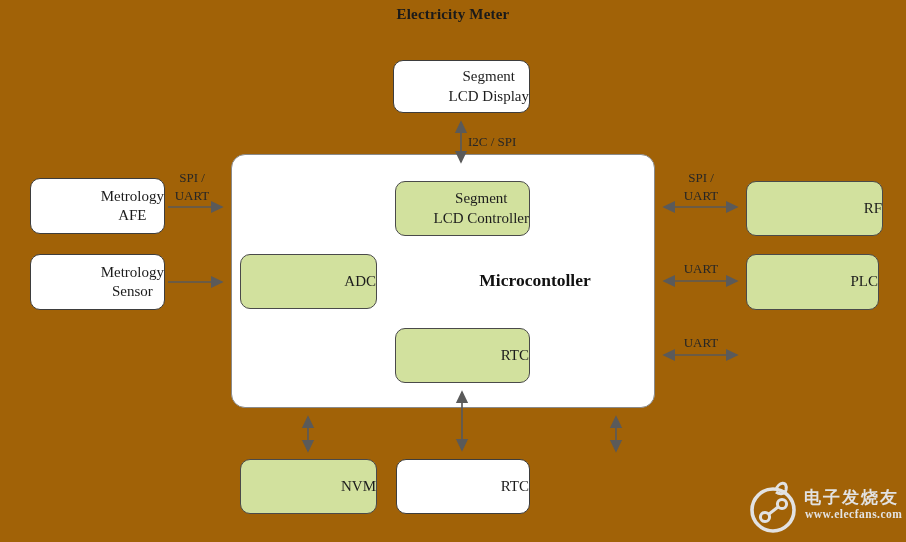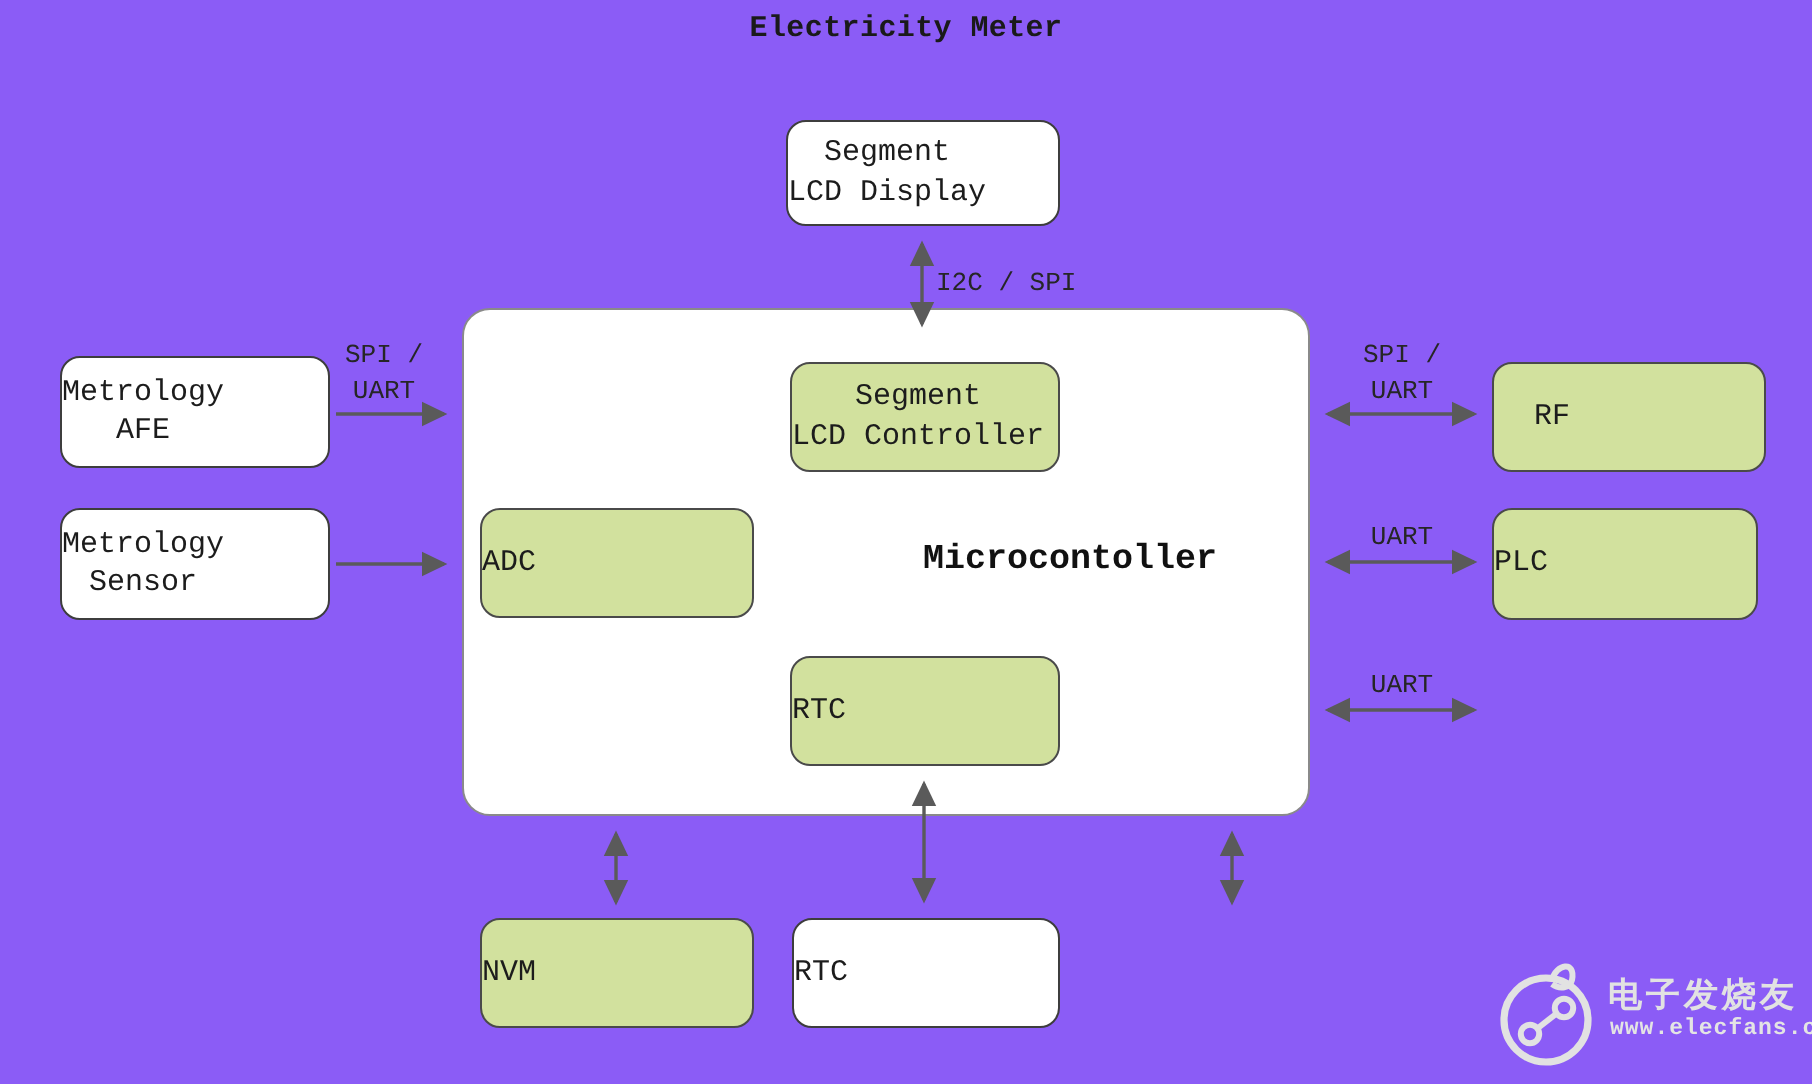--- a/index.html
+++ b/index.html
@@ -1,26 +1,26 @@
 <!DOCTYPE html>
 <html><head>
 <meta charset="utf-8">
 <style>
   html,body { margin:0; padding:0; background:#ffffff; }
   .stage {
-    position:relative; width:906px; height:542px; background:#8b5cf6;
-    font-family:Liberation Mono, monospace; overflow:hidden;
+    position:relative; width:906px; height:542px; background:#a16207;
+    font-family:Liberation Serif, serif; overflow:hidden;
   }
   .title {
     position:absolute; left:0; top:6px; width:906px; text-align:center;
     font-size:15px; font-weight:600; color:#1a1a1a; letter-spacing:.2px;
   }
   .box {
     position:absolute; box-sizing:border-box; border-radius:10px;
-    display:flex; align-items:center; justify-content:flex-start; text-align:center;
+    display:flex; align-items:center; justify-content:flex-end; text-align:center;
     font-size:15px; font-weight:500; color:#1c1c1c;
   }
   .box .lbl { white-space:pre-line; line-height:1.3; }
   .white { background:#ffffff; border:1.6px solid #3d3d3d; }
   .green { background:#d2e19e; border:1.4px solid #4a4a4a; }
   .mcu {
     position:absolute; box-sizing:border-box; background:#ffffff;
     border:1.6px solid #8a8a8a; border-radius:14px;
   }
   .mcu-label {

